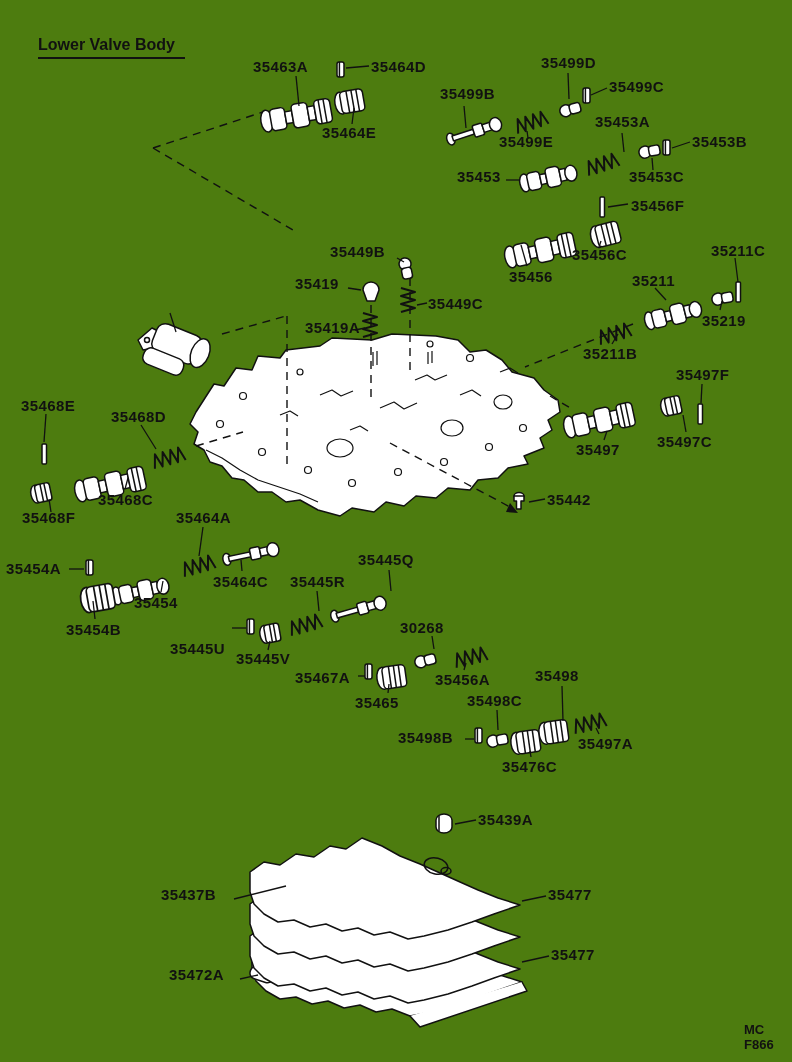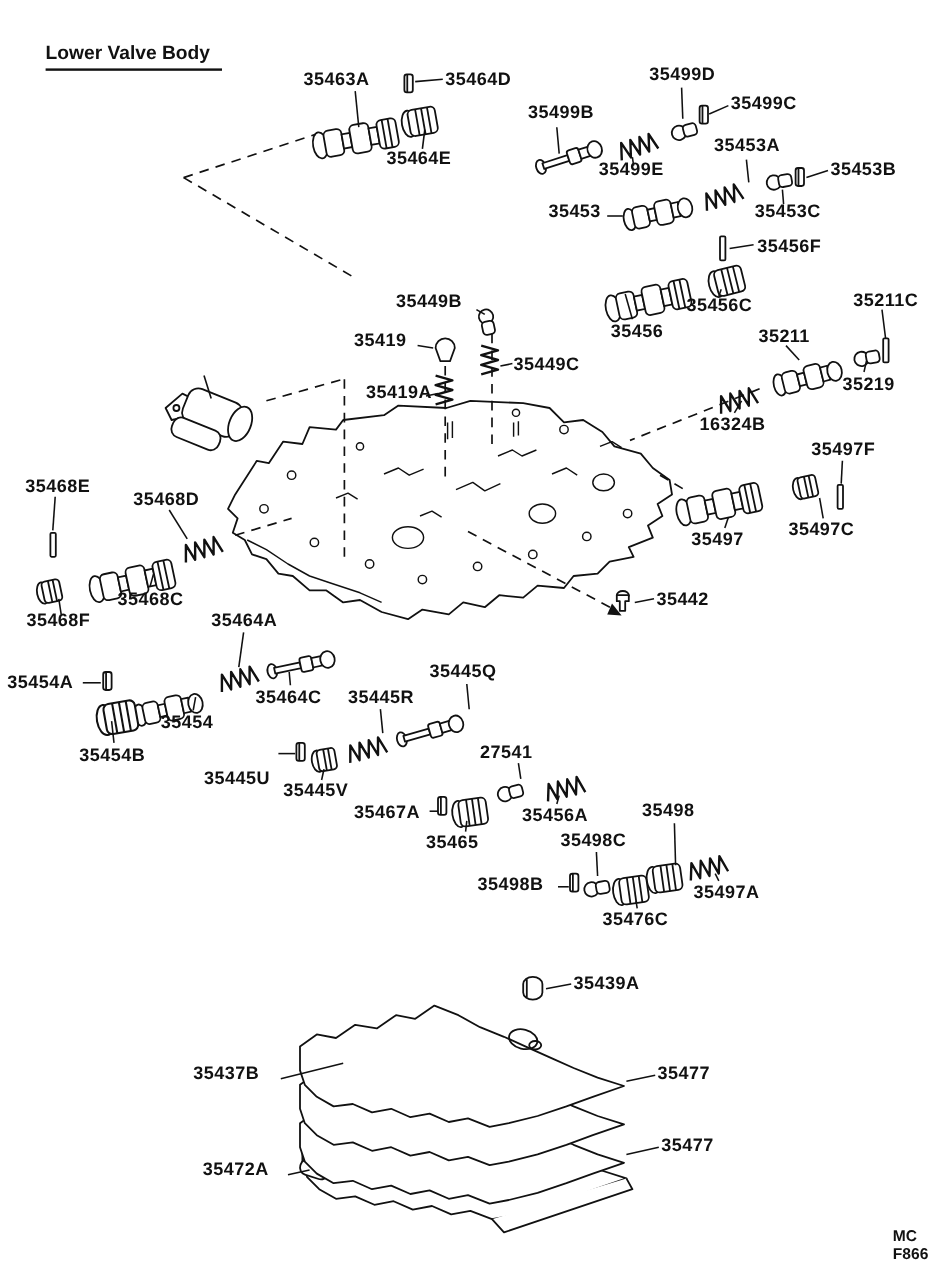--- a/index.html
+++ b/index.html
@@ -1,16 +1,16 @@
 <!DOCTYPE html>
 <html><head>
 <meta charset="utf-8">
 <style>
   html,body{margin:0;padding:0;background:#e8e8e8;}
-  #page{position:relative;width:792px;height:1062px;background:#ffffff;overflow:hidden;
+  #page{position:relative;width:792px;height:1062px;background:#4d7c0f;overflow:hidden;
         font-family:"Liberation Sans",sans-serif;}
   #art{position:absolute;left:0;top:0;}
   .lbl{position:absolute;font:bold 15px "Liberation Sans",sans-serif;color:#111;
        letter-spacing:.4px;white-space:nowrap;}
   #title{position:absolute;left:38px;top:36px;font:bold 16px "Liberation Sans",sans-serif;
          color:#111;border-bottom:2px solid #111;padding:0 10px 3px 0;}
   #refnote{position:absolute;left:122px;top:260px;color:#111;line-height:1.05;}
   #refnote .r1{font:bold 15px "Liberation Sans",sans-serif;}
   #refnote .r2{font:bold 16px "Liberation Sans",sans-serif;}
   #refnote .r3{font:bold 11px "Liberation Sans",sans-serif;}
@@ -292,39 +292,39 @@
 <div class="lbl" style="left:595px;top:113px">35453A</div>
 <div class="lbl" style="left:692px;top:133px">35453B</div>
 <div class="lbl" style="left:457px;top:168px">35453</div>
 <div class="lbl" style="left:629px;top:168px">35453C</div>
 <div class="lbl" style="left:631px;top:197px">35456F</div>
 <div class="lbl" style="left:572px;top:246px">35456C</div>
 <div class="lbl" style="left:509px;top:268px">35456</div>
 <div class="lbl" style="left:711px;top:242px">35211C</div>
 <div class="lbl" style="left:632px;top:272px">35211</div>
 <div class="lbl" style="left:702px;top:312px">35219</div>
-<div class="lbl" style="left:583px;top:345px">16324B</div>
+<div class="lbl" style="left:583px;top:345px">35211B</div>
 <div class="lbl" style="left:330px;top:243px">35449B</div>
 <div class="lbl" style="left:295px;top:275px">35419</div>
 <div class="lbl" style="left:428px;top:295px">35449C</div>
 <div class="lbl" style="left:305px;top:319px">35419A</div>
 <div class="lbl" style="left:21px;top:397px">35468E</div>
 <div class="lbl" style="left:111px;top:408px">35468D</div>
 <div class="lbl" style="left:98px;top:491px">35468C</div>
 <div class="lbl" style="left:22px;top:509px">35468F</div>
 <div class="lbl" style="left:176px;top:509px">35464A</div>
 <div class="lbl" style="left:6px;top:560px">35454A</div>
 <div class="lbl" style="left:213px;top:573px">35464C</div>
 <div class="lbl" style="left:134px;top:594px">35454</div>
 <div class="lbl" style="left:66px;top:621px">35454B</div>
 <div class="lbl" style="left:170px;top:640px">35445U</div>
 <div class="lbl" style="left:236px;top:650px">35445V</div>
 <div class="lbl" style="left:290px;top:573px">35445R</div>
 <div class="lbl" style="left:358px;top:551px">35445Q</div>
-<div class="lbl" style="left:400px;top:619px">27541</div>
+<div class="lbl" style="left:400px;top:619px">30268</div>
 <div class="lbl" style="left:295px;top:669px">35467A</div>
 <div class="lbl" style="left:355px;top:694px">35465</div>
 <div class="lbl" style="left:435px;top:671px">35456A</div>
 <div class="lbl" style="left:535px;top:667px">35498</div>
 <div class="lbl" style="left:467px;top:692px">35498C</div>
 <div class="lbl" style="left:398px;top:729px">35498B</div>
 <div class="lbl" style="left:502px;top:758px">35476C</div>
 <div class="lbl" style="left:578px;top:735px">35497A</div>
 <div class="lbl" style="left:676px;top:366px">35497F</div>
 <div class="lbl" style="left:576px;top:441px">35497</div>

